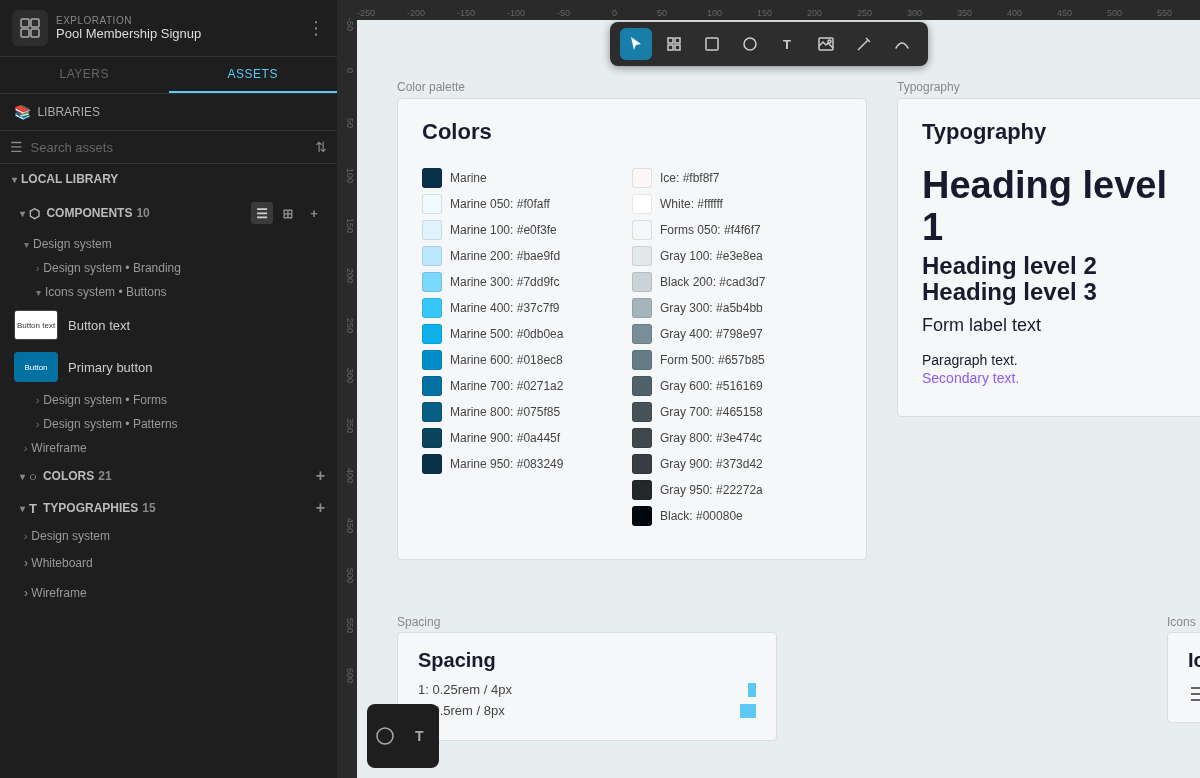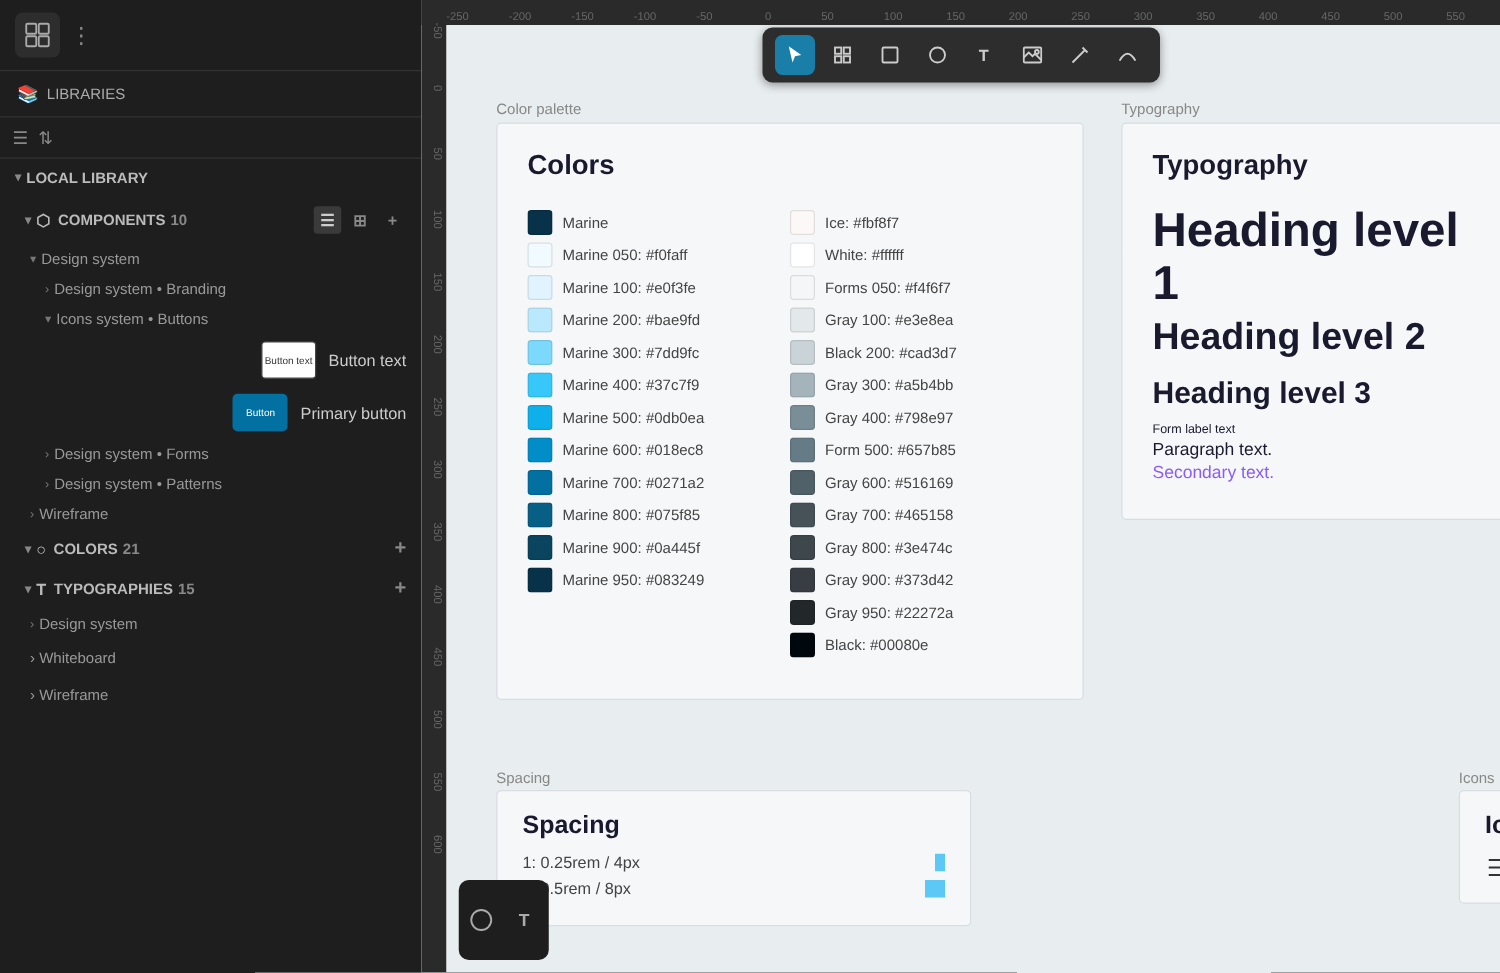--- a/index.html
+++ b/index.html
@@ -126,21 +126,20 @@
     }
     .sub-section-header .chevron { margin-right: 4px; font-size: 10px; color: #777; }
 
     
     .component-item {
       display: flex;
       align-items: center;
       padding: 6px 12px 6px 14px;
       gap: 10px;
       cursor: pointer;
-      justify-content: flex-end;
     }
     .component-preview {
       width: 44px;
       height: 30px;
       background: #2d2d2d;
       border: 1px solid #444;
       border-radius: 3px;
       flex-shrink: 0;
       display: flex;
       align-items: center;
@@ -291,23 +290,23 @@
 
     
     .typography-panel {
       top: 60px;
       left: 530px;
       width: 320px;
       padding: 20px 24px 30px;
     }
 
     .typo-heading1 { font-size: 38px; font-weight: 700; color: #1a1a2e; line-height: 1.1; margin-bottom: 4px; }
-    .typo-heading2 { font-size: 30px; font-weight: 700; color: #1a1a2e; line-height: 1.1; margin-bottom: 16px; }
+    .typo-heading2 { font-size: 24px; font-weight: 700; color: #1a1a2e; line-height: 1.1; margin-bottom: 0; }
     .typo-heading3 { font-size: 24px; font-weight: 700; color: #1a1a2e; line-height: 1.1; margin-bottom: 10px; }
-    .typo-label { font-size: 10px; color: #1a1a2e; margin-bottom: 2px; }
+    .typo-label { font-size: 18px; color: #1a1a2e; margin-bottom: 16px; }
     .typo-paragraph { font-size: 14px; color: #1a1a2e; margin-bottom: 2px; }
     .typo-secondary { font-size: 14px; color: #8b5cf6; }
     .spacing-title { font-size: 20px; font-weight: 700; color: #1a1a2e; margin-bottom: 10px; }
     .spacing-row { display: flex; align-items: flex-end; font-size: 13px; color: #444; margin-bottom: 6px; gap: 8px; }
 
     
     .bottom-tool-panel {
       position: absolute;
       bottom: 20px;
       left: 30px;
@@ -352,31 +351,44 @@
 
   <div class="sidebar-header">
     <div class="app-logo">
       <svg viewBox="0 0 24 24" fill="none" stroke="#aaa" stroke-width="1.5">
         <rect x="3" y="3" width="8" height="8" rx="1"></rect>
         <rect x="13" y="3" width="8" height="8" rx="1"></rect>
         <rect x="3" y="13" width="8" height="8" rx="1"></rect>
         <rect x="13" y="13" width="8" height="8" rx="1"></rect>
       </svg>
     </div>
+    <div class="app-title-group">
+      <div class="app-exploration">EXPLORATION</div>
+      <div class="app-project">Pool Membership Signup</div>
+    </div>
     <div class="sidebar-menu-icon">⋮</div>
   </div>
 
+  <div class="sidebar-tabs">
+    <div class="sidebar-tab inactive">
+      <span>LAYERS</span>
+    </div>
+    <div class="sidebar-tab active">
+      <span>ASSETS</span>
+    </div>
+  </div>
 
   <div class="libraries-btn">
     <span class="libraries-icon">📚</span>
     <span>LIBRARIES</span>
   </div>
 
   <div class="search-row">
     <span style="color:#888; font-size:14px;">☰</span>
+    <input type="text" placeholder="Search assets" style="">
     <span class="filter-icon">⇅</span>
   </div>
 
   <div class="sidebar-content">
 
     <div class="section-header">
       <span class="chevron">▾</span>
       <span>LOCAL LIBRARY</span>
     </div>
 

